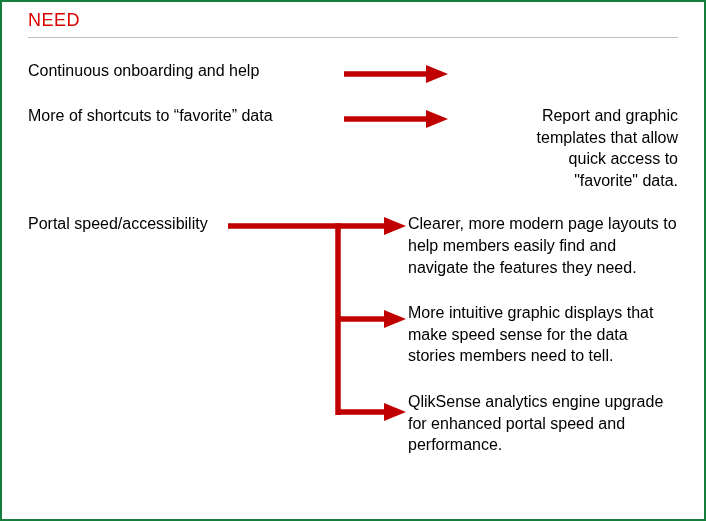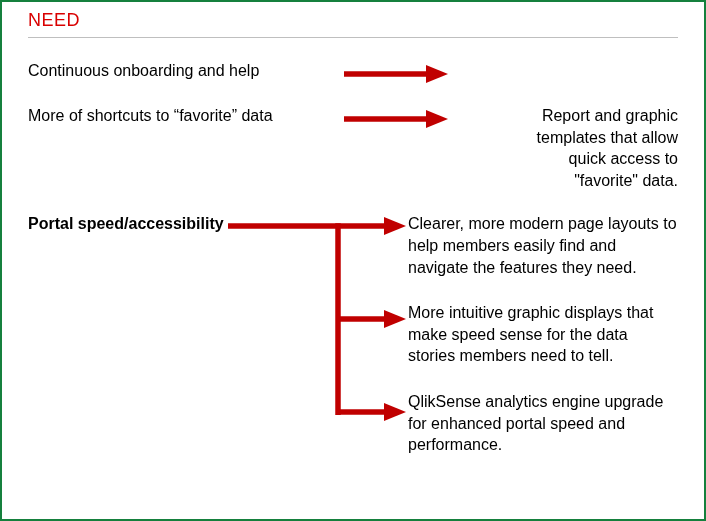--- a/index.html
+++ b/index.html
@@ -70,21 +70,20 @@
   
   .branch-block {
     display: flex;
     align-items: flex-start;
     margin-top: 22px;
   }
   .branch-need {
     width: 200px;
     flex: 0 0 200px;
     line-height: 1.35;
-    font-weight: bold;
   }
   .branch-svg-col {
     width: 180px;
     flex: 0 0 180px;
     display: flex;
     justify-content: flex-start;
     padding-top: 4px;
   }
   .branch-resps {
     flex: 1;

